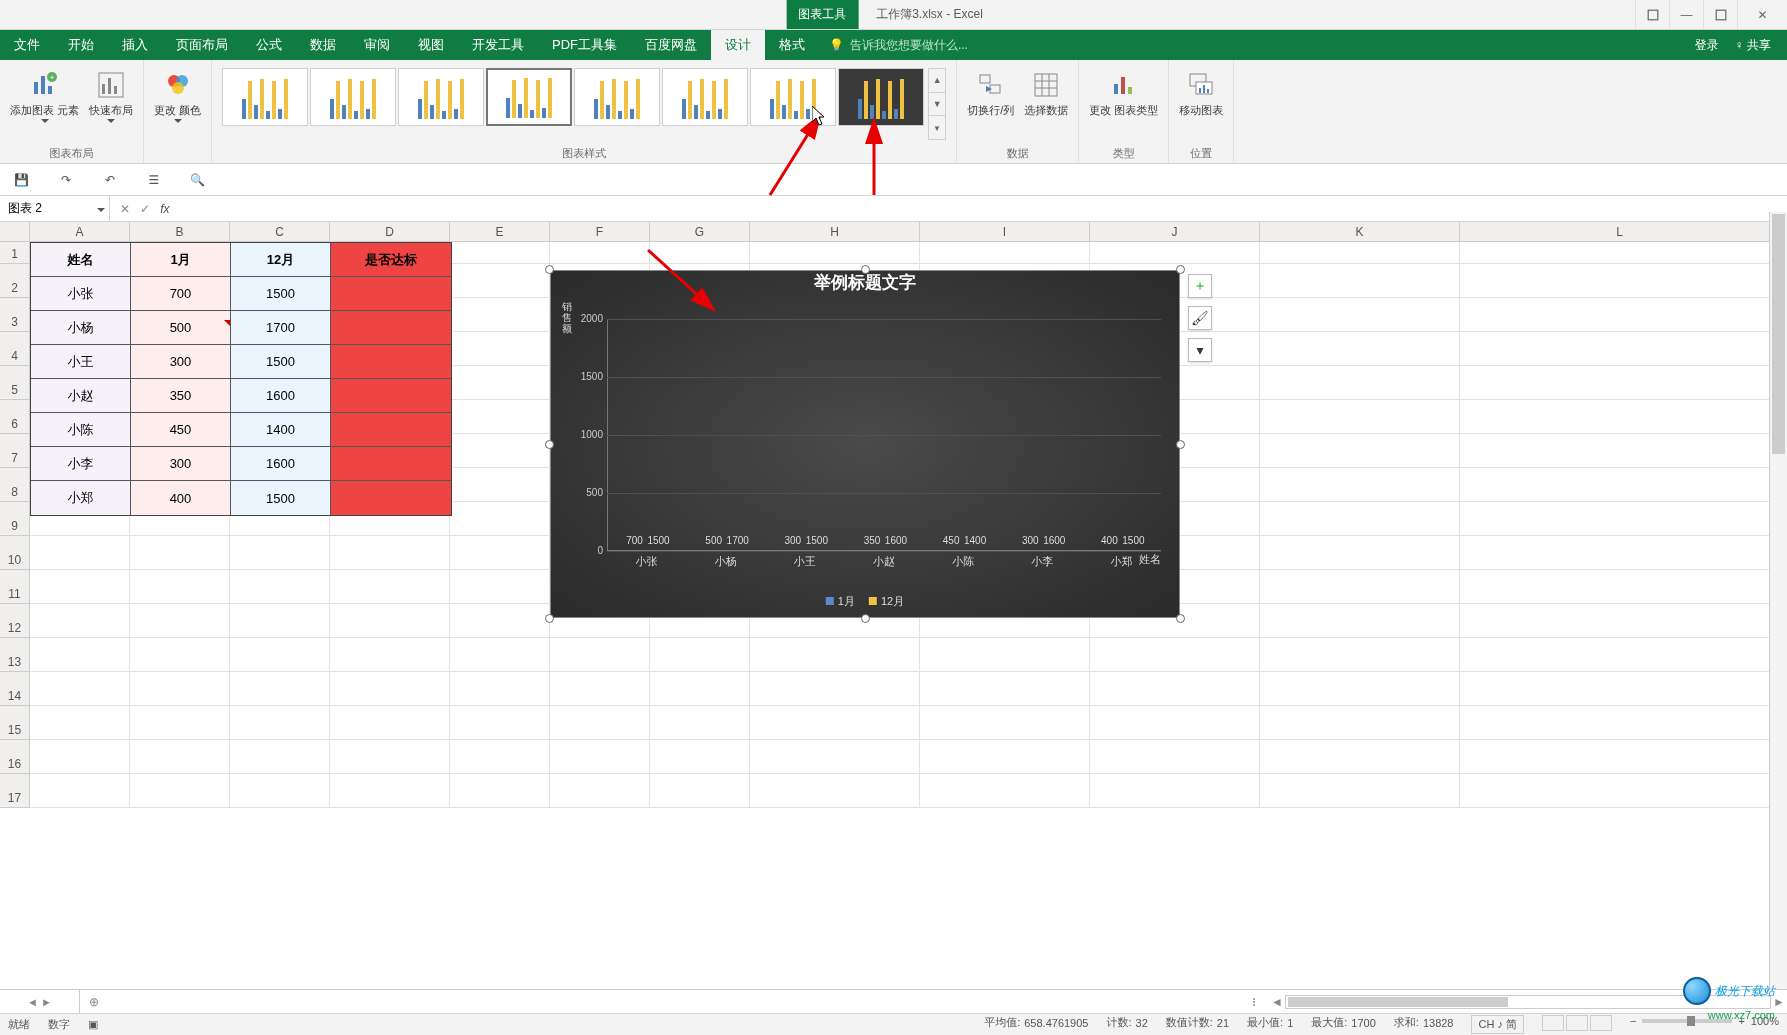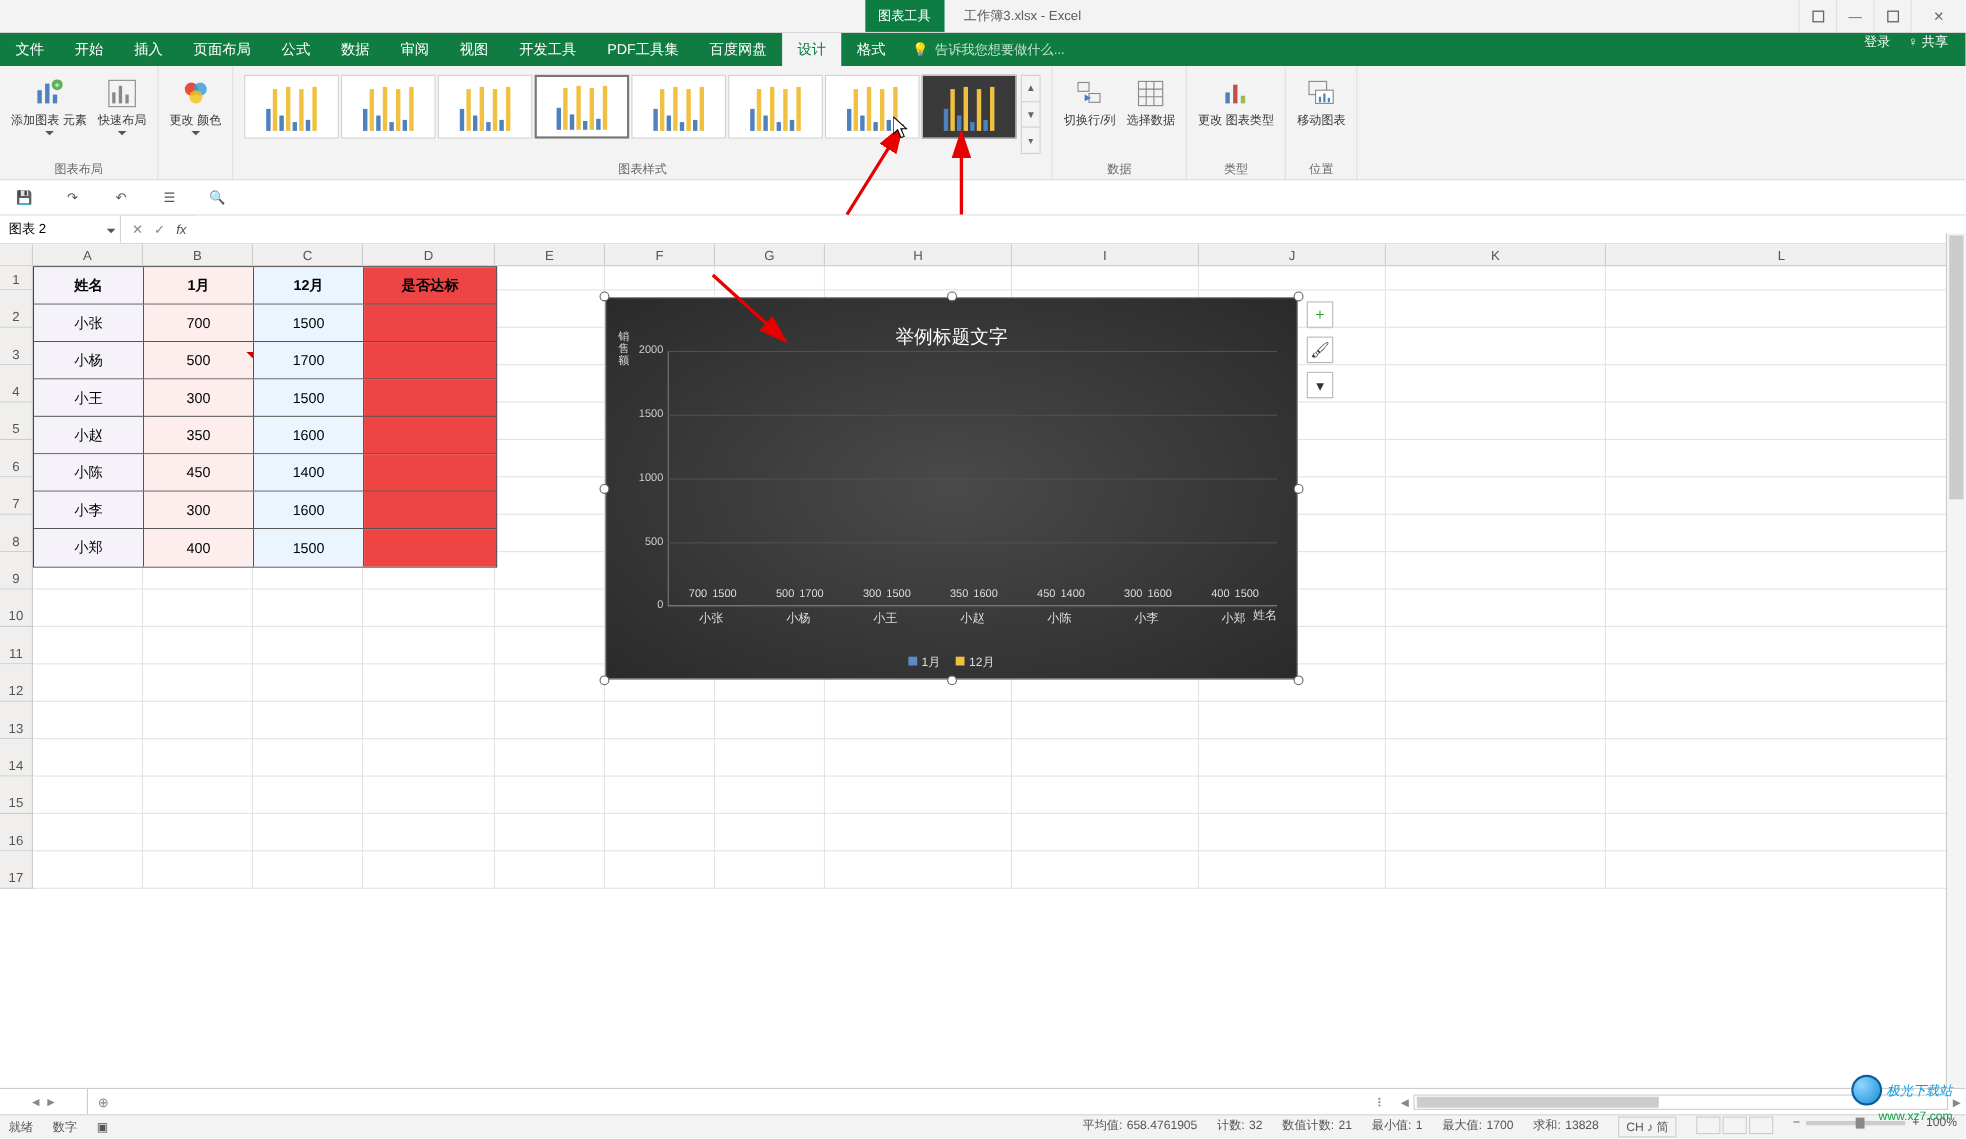--- a/index.html
+++ b/index.html
@@ -14,21 +14,21 @@
 .tb-btn { width: 34px; height: 100%; display: flex; align-items: center; justify-content: center; color: #666; border-left: 1px solid #e0e0e0; }
 .tb-btn svg { width: 12px; height: 12px; }
 .tb-btn.x { width: 50px; }
 
 
 .ribbon-tabs { height: 30px; background: #107c41; display: flex; align-items: stretch; color: #fff; font-size: 13px; }
 .rtab { padding: 0 14px; display: flex; align-items: center; cursor: pointer; }
 .rtab.active { background: #f3f3f3; color: #0d7c43; }
 .rtab.format { background: #107c41; }
 .tell-me { margin-left: 10px; display: flex; align-items: center; color: #bde3cc; font-size: 12px; gap: 6px; }
-.rtabs-right { margin-left: auto; display: flex; align-items: flex-start; gap: 4px; padding-right: 10px; }
+.rtabs-right { margin-left: auto; display: flex; align-items: center; gap: 4px; padding-right: 10px; }
 .rr-link { color: #fff; font-size: 12px; padding: 0 6px; }
 
 
 .ribbon { height: 104px; background: #f3f3f3; border-bottom: 1px solid #d4d4d4; display: flex; }
 .rgroup { border-right: 1px solid #e0e0e0; display: flex; flex-direction: column; align-items: center; padding: 4px 6px 2px; }
 .rgroup-row { display: flex; gap: 2px; flex: 1; }
 .rgroup-label { font-size: 11px; color: #6a6a6a; padding-top: 2px; }
 .big-btn { display: flex; flex-direction: column; align-items: center; justify-content: flex-start; padding: 2px 4px; min-width: 42px; cursor: pointer; }
 .big-btn .ico { width: 32px; height: 38px; display: flex; align-items: center; justify-content: center; }
 .big-btn .lbl { font-size: 11px; color: #3a3a3a; text-align: center; line-height: 13px; }
@@ -87,21 +87,21 @@
 .dc:last-child { border-right: none; }
 .red-tri { position: absolute; width: 0; height: 0; border-top: 6px solid #c00; border-left: 6px solid transparent; }
 
 
 .chart-obj { position: absolute; left: 520px; top: 28px; width: 630px; height: 348px; }
 .chart-frame { position: absolute; inset: 0; border: 1px solid #888; background: radial-gradient(ellipse at center, #4a4a4a 0%, #2a2a2a 100%); border-radius: 2px; }
 .sel-handle { position: absolute; width: 9px; height: 9px; background: #fff; border: 1px solid #666; border-radius: 50%; }
 .sh-tl { left: -5px; top: -5px; } .sh-tm { left: 50%; top: -5px; margin-left: -4px; } .sh-tr { right: -5px; top: -5px; }
 .sh-ml { left: -5px; top: 50%; margin-top: -4px; } .sh-mr { right: -5px; top: 50%; margin-top: -4px; }
 .sh-bl { left: -5px; bottom: -5px; } .sh-bm { left: 50%; bottom: -5px; margin-left: -4px; } .sh-br { right: -5px; bottom: -5px; }
-.chart-title { position: absolute; top: 24px; left: 50%; transform: translateX(-50%); color: #fff; font-size: 17px; }
+.chart-title { position: absolute; top: 0; left: 50%; transform: translateX(-50%); color: #fff; font-size: 17px; font-weight: bold; }
 .y-title { position: absolute; left: 10px; top: 30px; color: #ddd; font-size: 10px; width: 12px; text-align: center; line-height: 11px; }
 .x-title { position: absolute; right: 18px; bottom: 50px; color: #ddd; font-size: 11px; }
 .plot { position: absolute; left: 56px; right: 18px; top: 48px; bottom: 66px; }
 .plot .axis-line { position: absolute; left: 0; right: 0; bottom: 0; border-top: 1px solid #777; }
 .plot .v-axis { position: absolute; left: 0; top: 0; bottom: 0; border-left: 1px solid #777; }
 .ytick { position: absolute; left: -34px; font-size: 10px; color: #ccc; width: 30px; text-align: right; }
 .ygrid { position: absolute; left: 0; right: 0; border-top: 1px solid #505050; }
 .bars-wrap { position: absolute; left: 0; right: 0; top: 0; bottom: 0; display: flex; justify-content: space-around; align-items: flex-end; }
 .cat { display: flex; gap: 2px; align-items: flex-end; position: relative; }
 .cbar { width: 22px; position: relative; }

